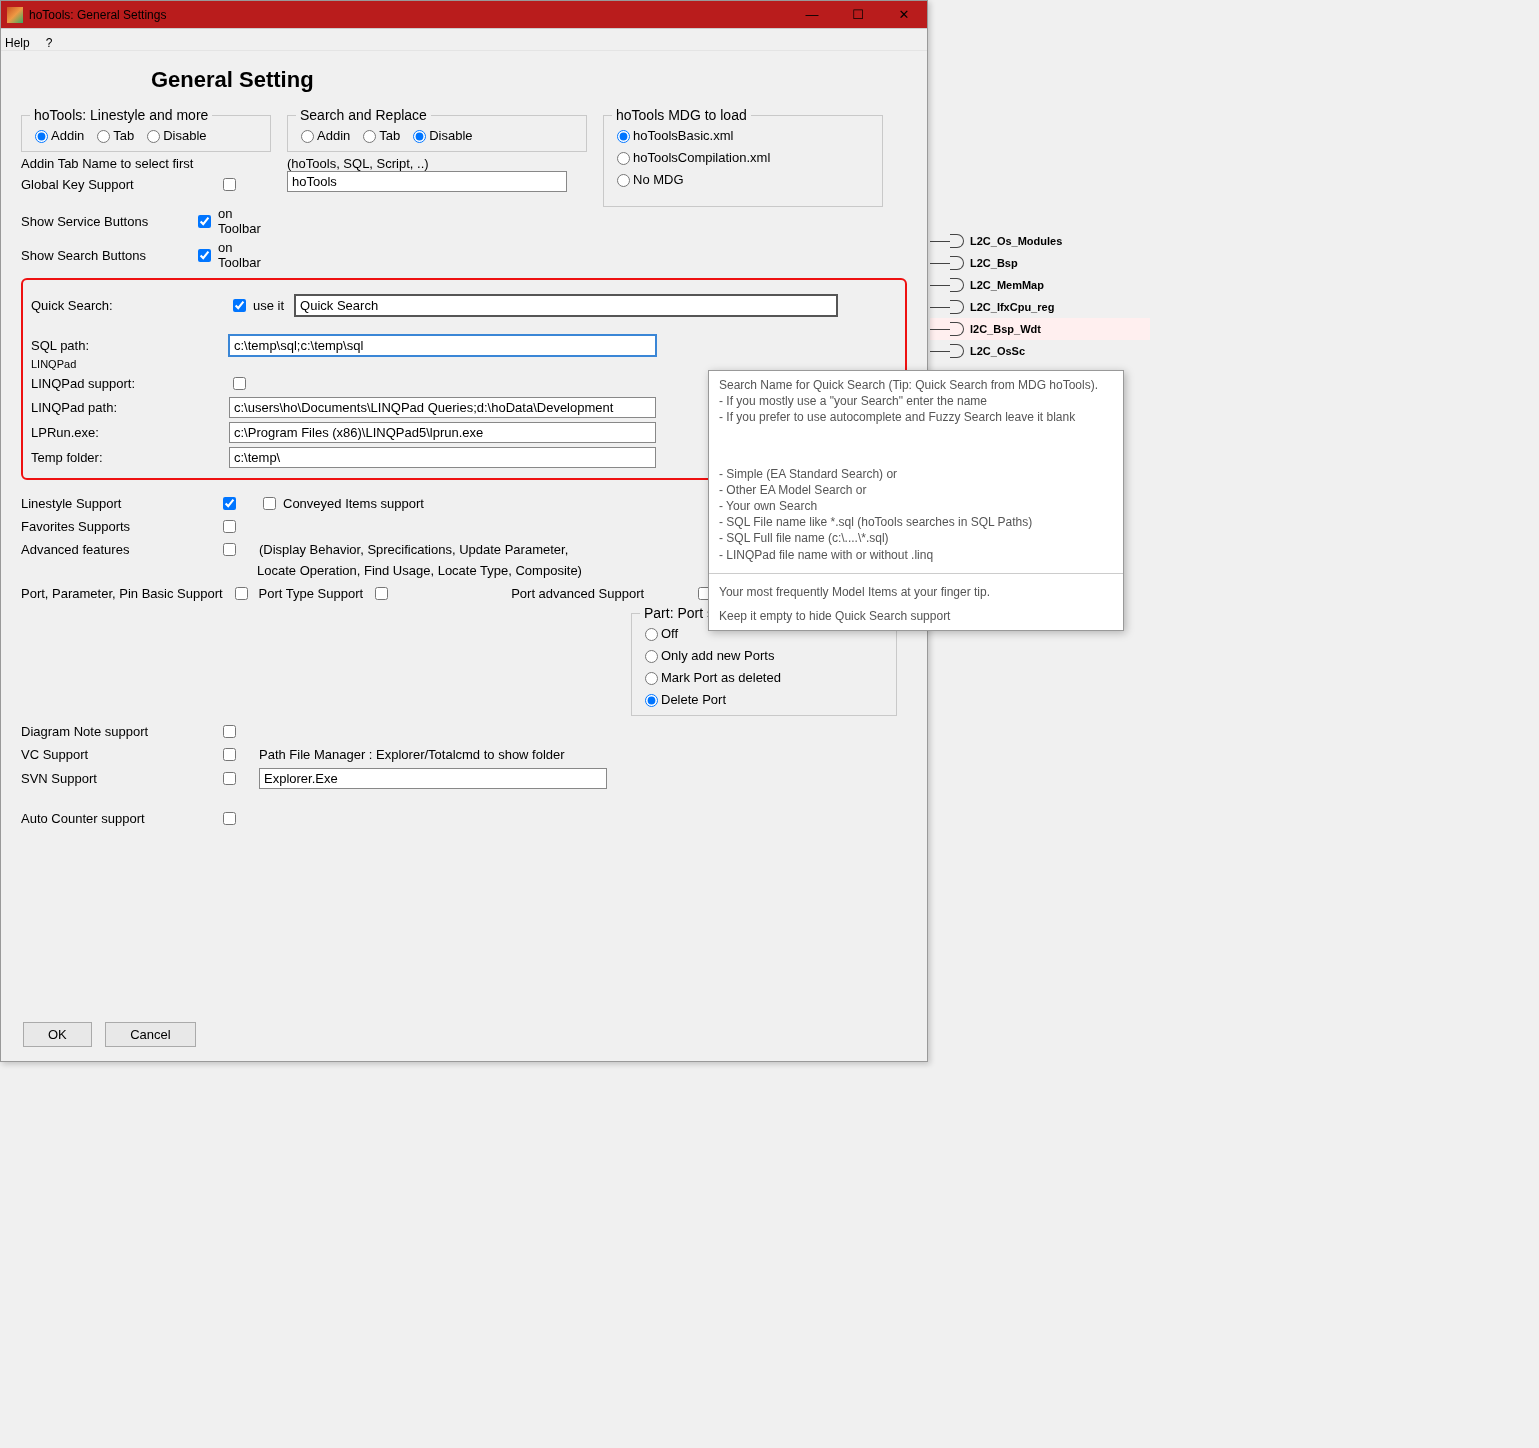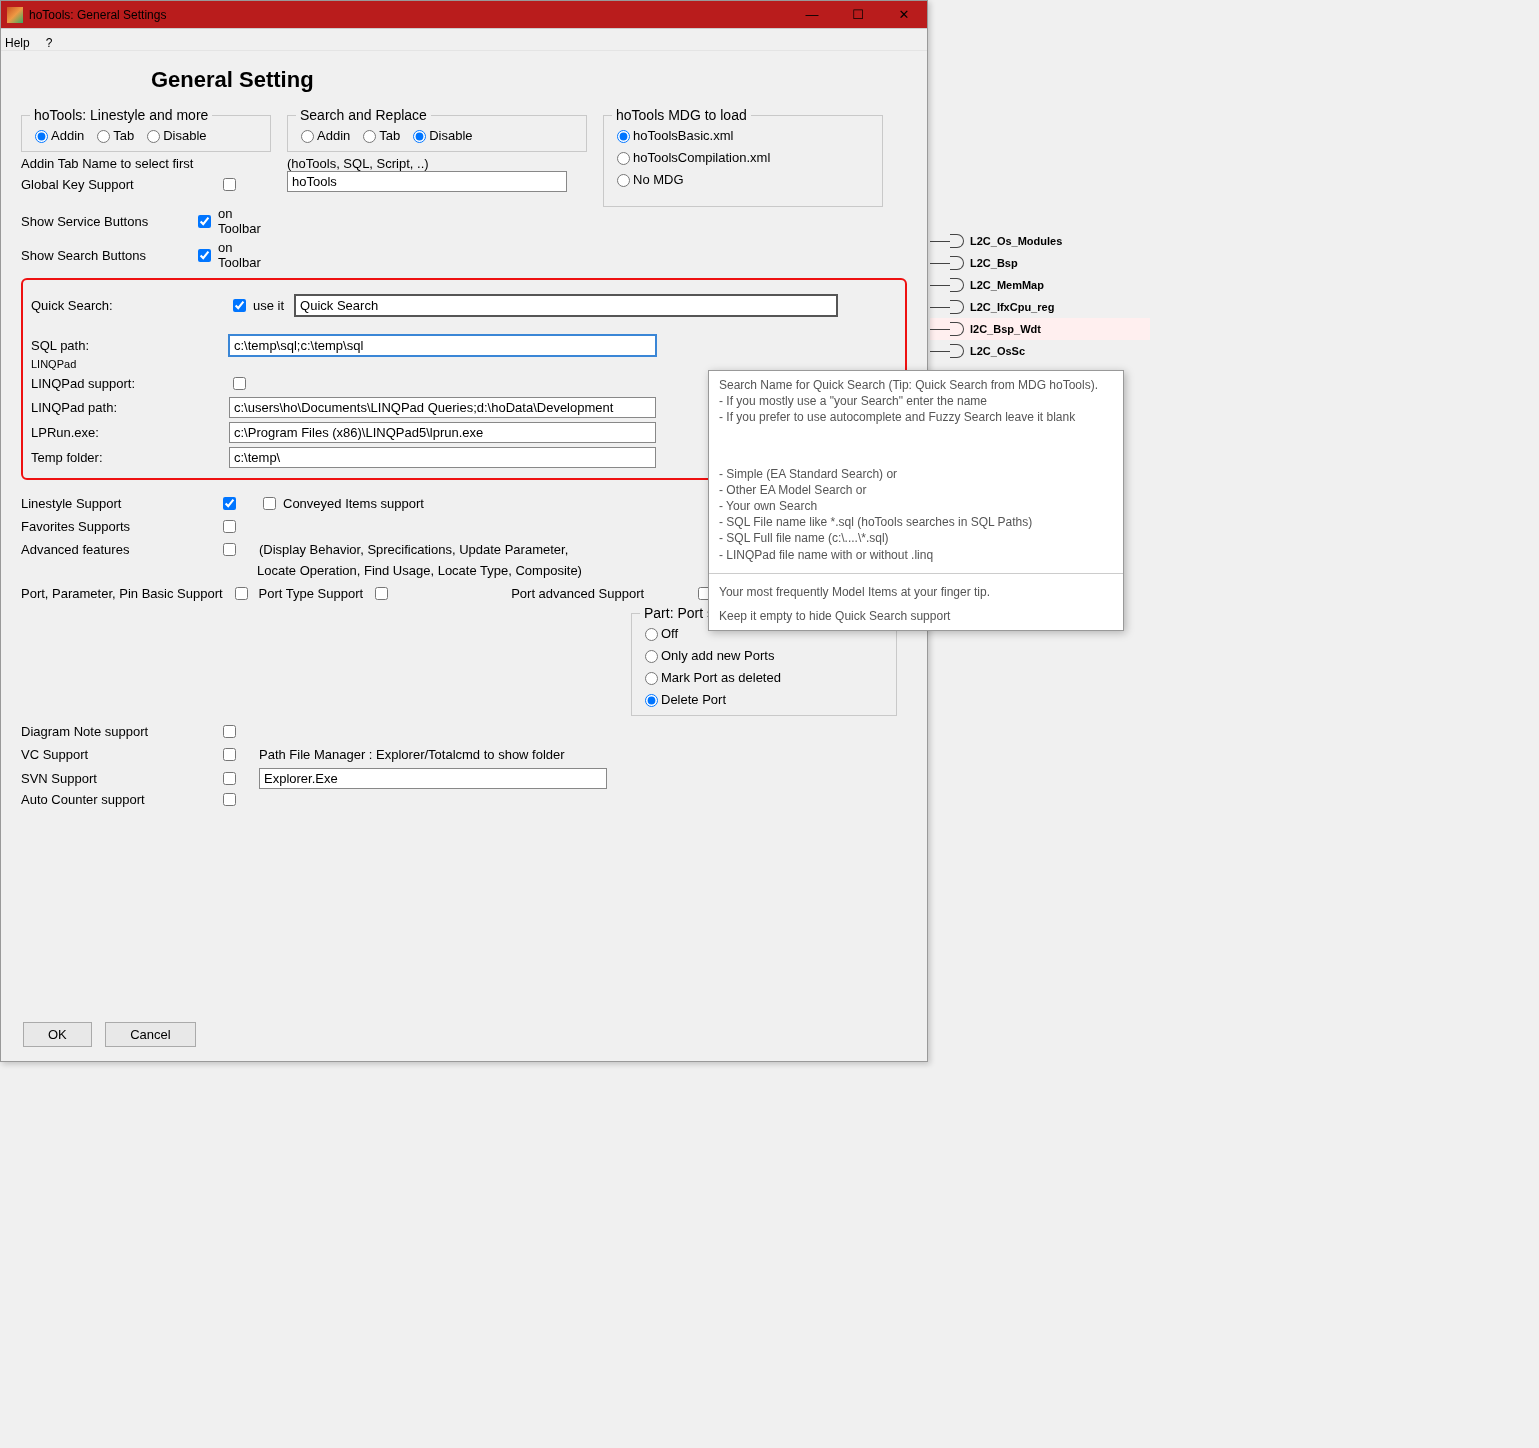--- a/index.html
+++ b/index.html
@@ -405,21 +405,21 @@
       <input type="checkbox" style="">
       <span style="width:20px"></span>
       <span>Path File Manager : Explorer/Totalcmd  to show folder</span>
     </div>
     <div class="row">
       <span class="lab">SVN Support</span>
       <input type="checkbox" style="">
       <span style="width:20px"></span>
       <input type="text" style="width: 348px;" value="Explorer.Exe">
     </div>
-    <div class="row" style="margin-top:1px">
+    <div class="row" style="margin-top:20px">
       <span class="lab">Auto Counter support</span>
       <input type="checkbox" style="">
     </div>
   </div>
 
   <div class="footer">
     <button class="btn">OK</button>
     <button class="btn">Cancel</button>
   </div>
 </div>

